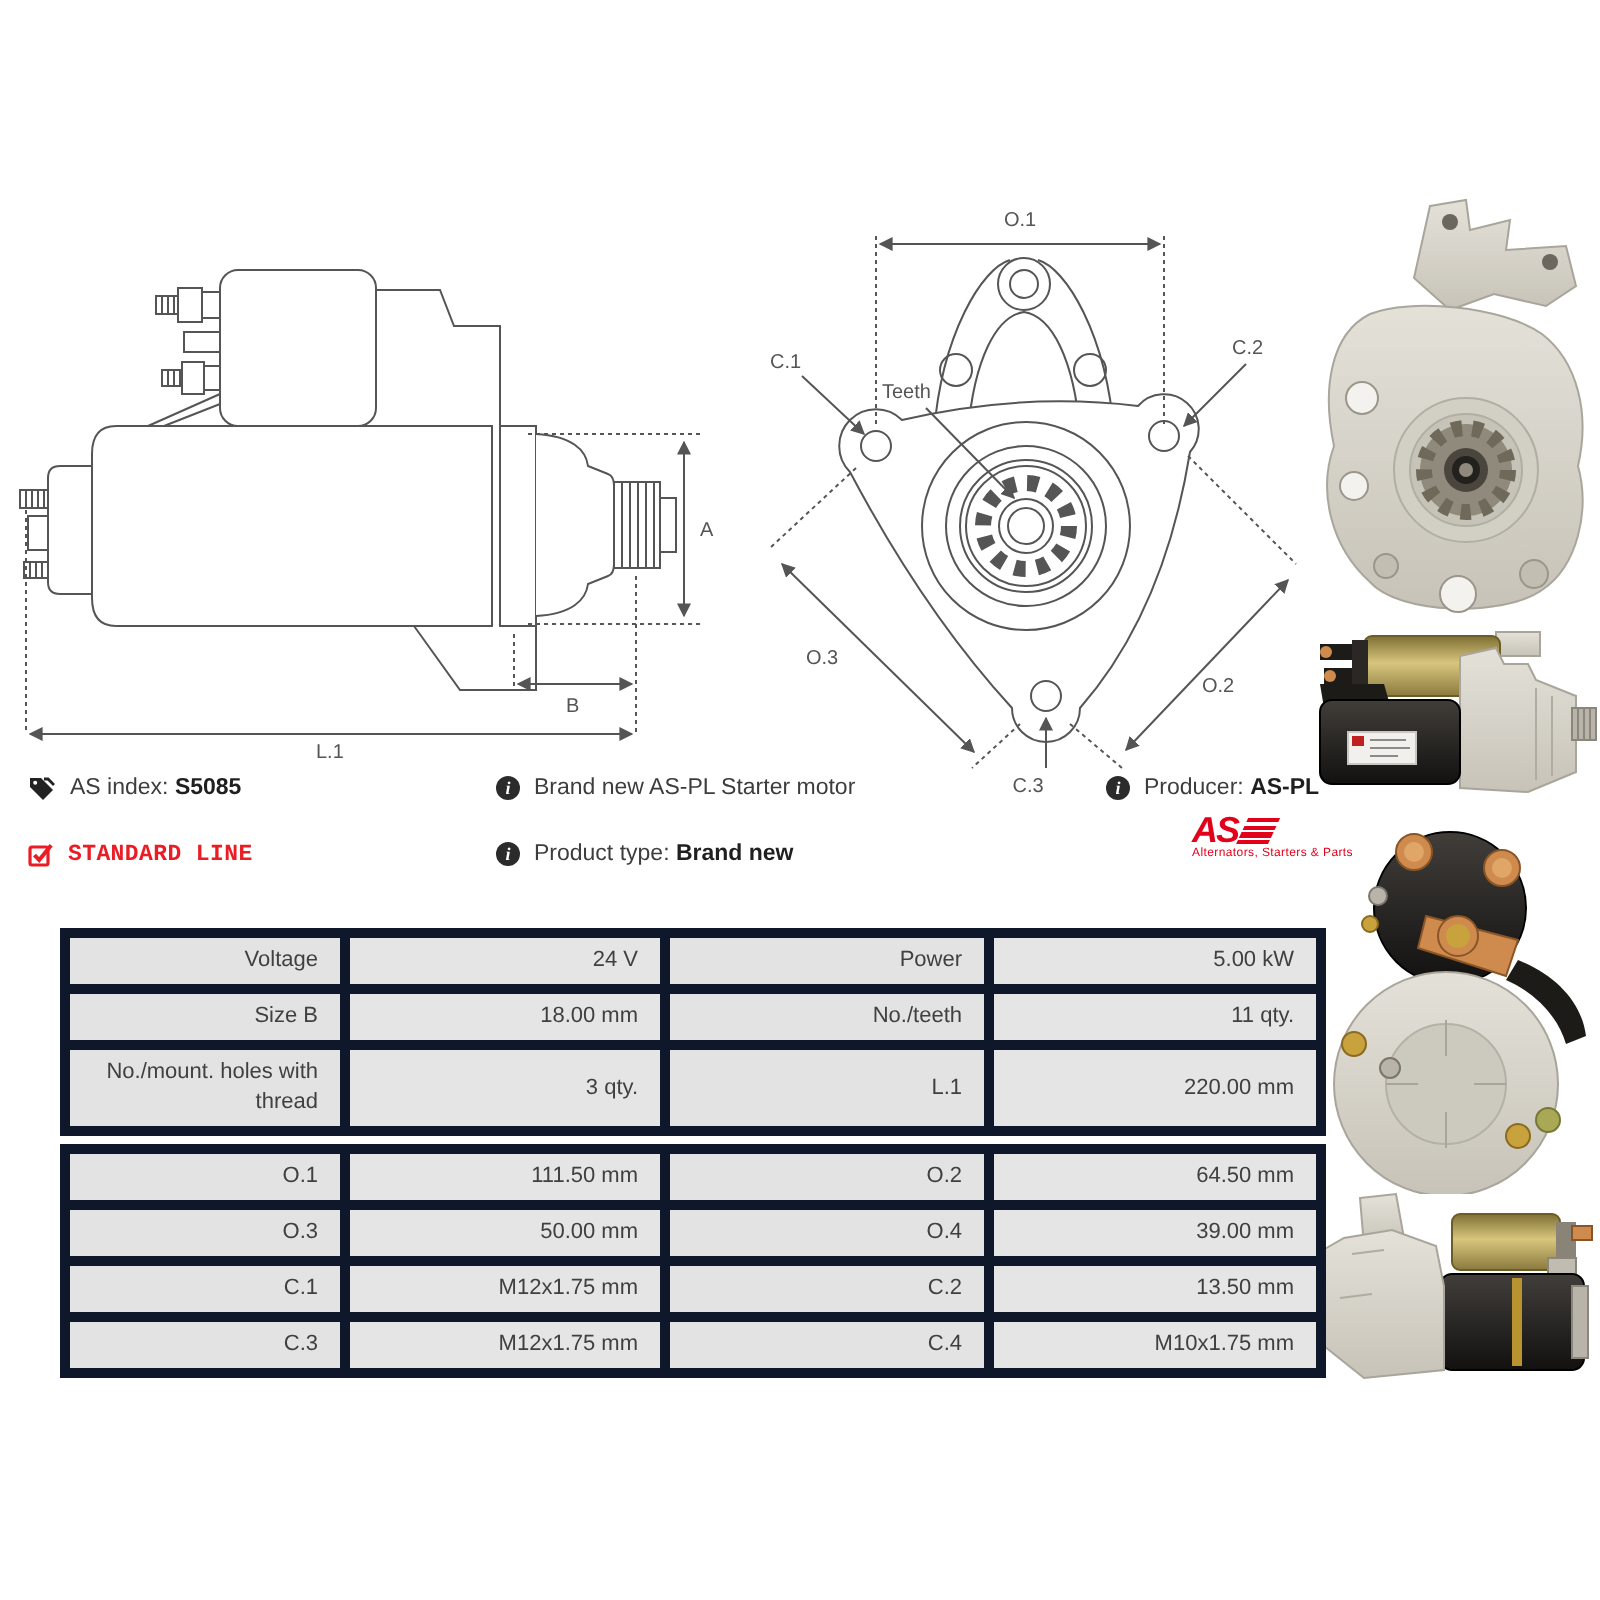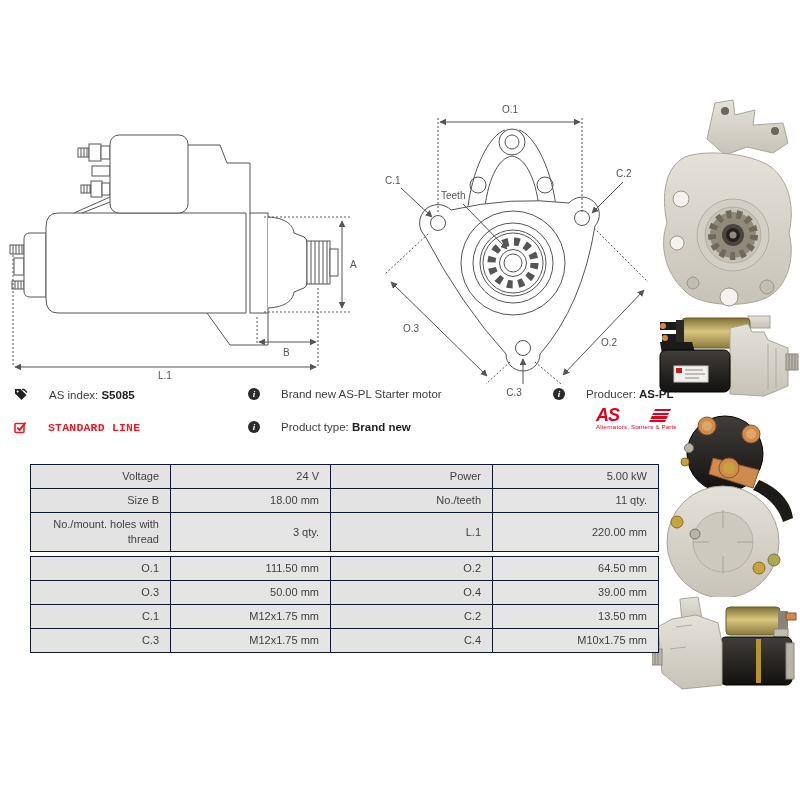--- a/index.html
+++ b/index.html
@@ -1,36 +1,36 @@
 <!DOCTYPE html>
 <html><head>
 <meta charset="utf-8">
 <style>
   html,body{margin:0;padding:0;background:#fff;}
   #screen{position:relative;width:800px;height:800px;background:#ffffff;overflow:hidden;
           font-family:"Liberation Sans",sans-serif;color:#3d3d3d;}
   .abs{position:absolute;}
   
-  .info-item{position:absolute;display:flex;align-items:center;gap:21px;font-size:11.5px;white-space:nowrap;}
+  .info-item{position:absolute;display:flex;align-items:flex-start;gap:7px;font-size:11.5px;white-space:nowrap;}
   .info-item b{color:#1f1f1f;}
   .badge-red{color:#ea1d25;font-weight:bold;letter-spacing:.2px;font-family:Liberation Mono, monospace;}
   .info-dot{display:inline-block;width:12px;height:12px;border-radius:50%;background:#2b2b2b;color:#fff;
             font-family:"Liberation Serif",serif;font-style:italic;font-weight:bold;font-size:9px;
             line-height:12px;text-align:center;flex:0 0 auto;}
   
   .as-logo{position:absolute;left:596px;top:407px;width:72px;text-align:center;color:#e2001a;}
-  .as-logo .row{display:flex;align-items:flex-end;justify-content:space-between;gap:2px;}
+  .as-logo .row{display:flex;align-items:flex-end;justify-content:flex-start;gap:2px;}
   .as-logo .as-word{font-size:18px;font-weight:bold;font-style:italic;letter-spacing:-1px;line-height:16px;}
   .as-logo .stripes{display:inline-flex;flex-direction:column;gap:1.5px;transform:skewX(-25deg);margin-bottom:1px;}
   .as-logo .stripes i{display:block;width:16px;height:2.2px;background:#e2001a;}
   .as-logo .tagline{font-size:6px;letter-spacing:.2px;margin-top:1px;white-space:nowrap;}
   
   table.spec{position:absolute;left:30px;top:464px;width:628px;border-collapse:collapse;
              font-size:11px;color:#404040;table-layout:fixed;}
-  table.spec td{border:1px solid #0f172a;padding:4px 11px;text-align:right;vertical-align:middle;line-height:15px;}
+  table.spec td{border:5px solid #0f172a;padding:4px 11px;text-align:right;vertical-align:middle;line-height:15px;}
   table.spec td.lbl{background:#e3e3e3;}
   table.spec td.val{background:#e5e5e5;}
   table.spec tr.gap td{border:none;background:#fff;padding:0;height:4px;}
   
   svg text{font-family:"Liberation Sans",sans-serif;}
 </style>
 </head>
 <body>
 
 <div id="screen">

